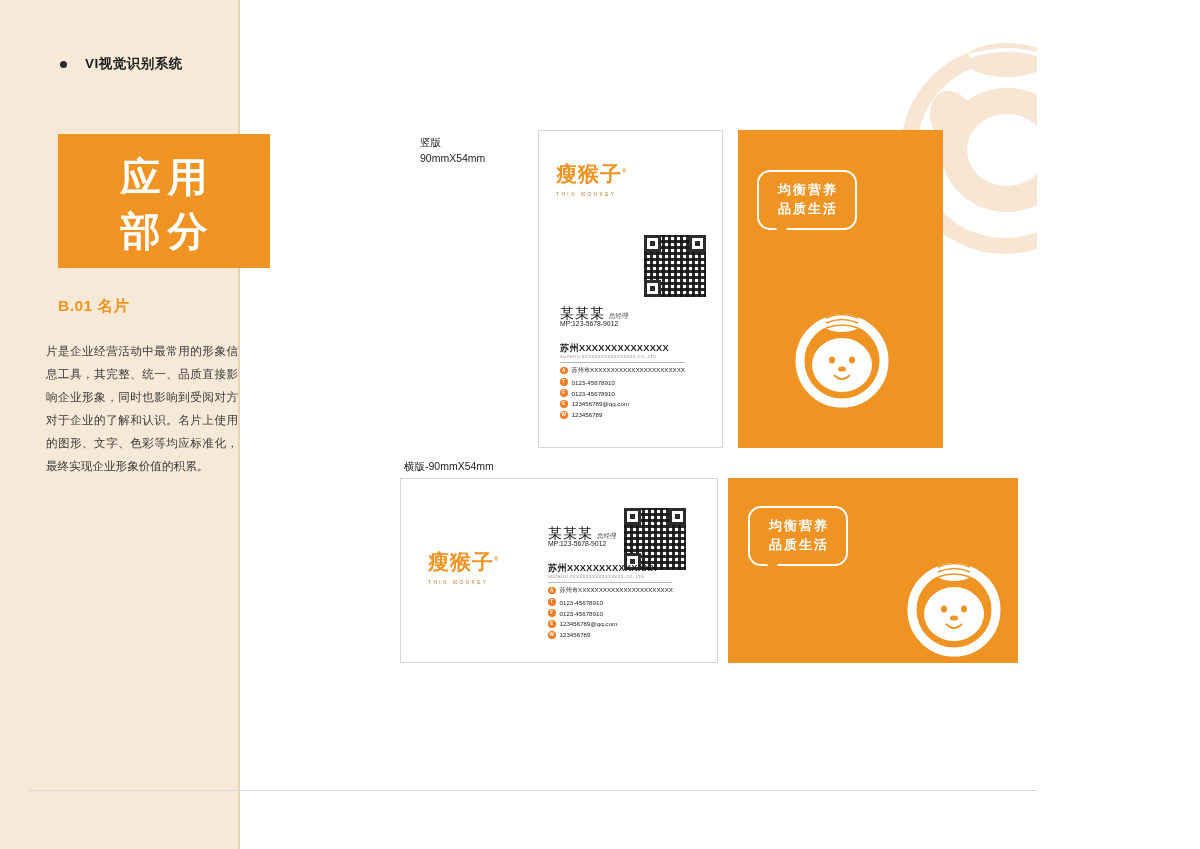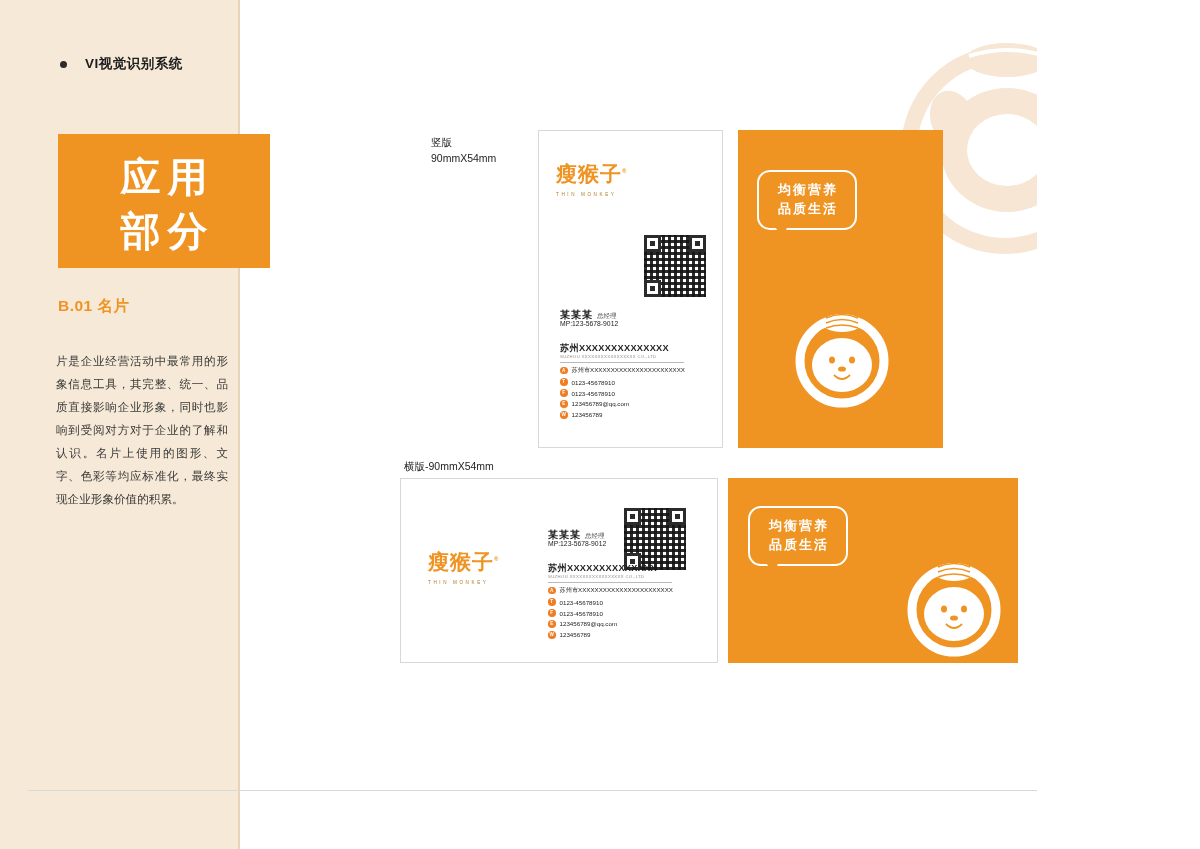--- a/index.html
+++ b/index.html
@@ -80,30 +80,30 @@
   }
   .body-copy {
     position: absolute;
     left: 46px; top: 339px;
     width: 192px;
     color: #3a3a3a;
     font-size: 11.6px;
     line-height: 23px;
     text-align: justify;
   }
-  .body-copy p { margin: 10px; }
+  .body-copy p { margin: 0; }
 
   
   .label {
     position: absolute;
     color: #1d1d1d;
     font-size: 10.5px;
     line-height: 16px;
   }
-  #label-vert { left: 420px; top: 134px; margin-left: 11px; }
+  #label-vert { left: 420px; top: 134px; }
   #label-horiz { left: 404px; top: 458px; }
 
   
   .card {
     position: absolute;
     background: #ffffff;
     border: 1px solid #d8d8d8;
     box-sizing: border-box;
   }
   #card-vert {
@@ -169,23 +169,23 @@
     width: 5px; height: 5px;
     background: #1a1a1a;
   }
 
   
   .name-line {
     position: absolute;
     white-space: nowrap;
   }
   .name-cn {
-    font-size: 10px;
-    color: #1d1d1d;
-    font-weight: bold;
+    font-size: 14px;
+    color: #1d1d1d;
+    font-weight: normal;
     letter-spacing: 1px;
   }
   .name-title {
     font-size: 6.5px;
     color: #444;
     margin-left: 4px;
   }
   .mp-line {
     position: absolute;
     font-size: 6.8px;

